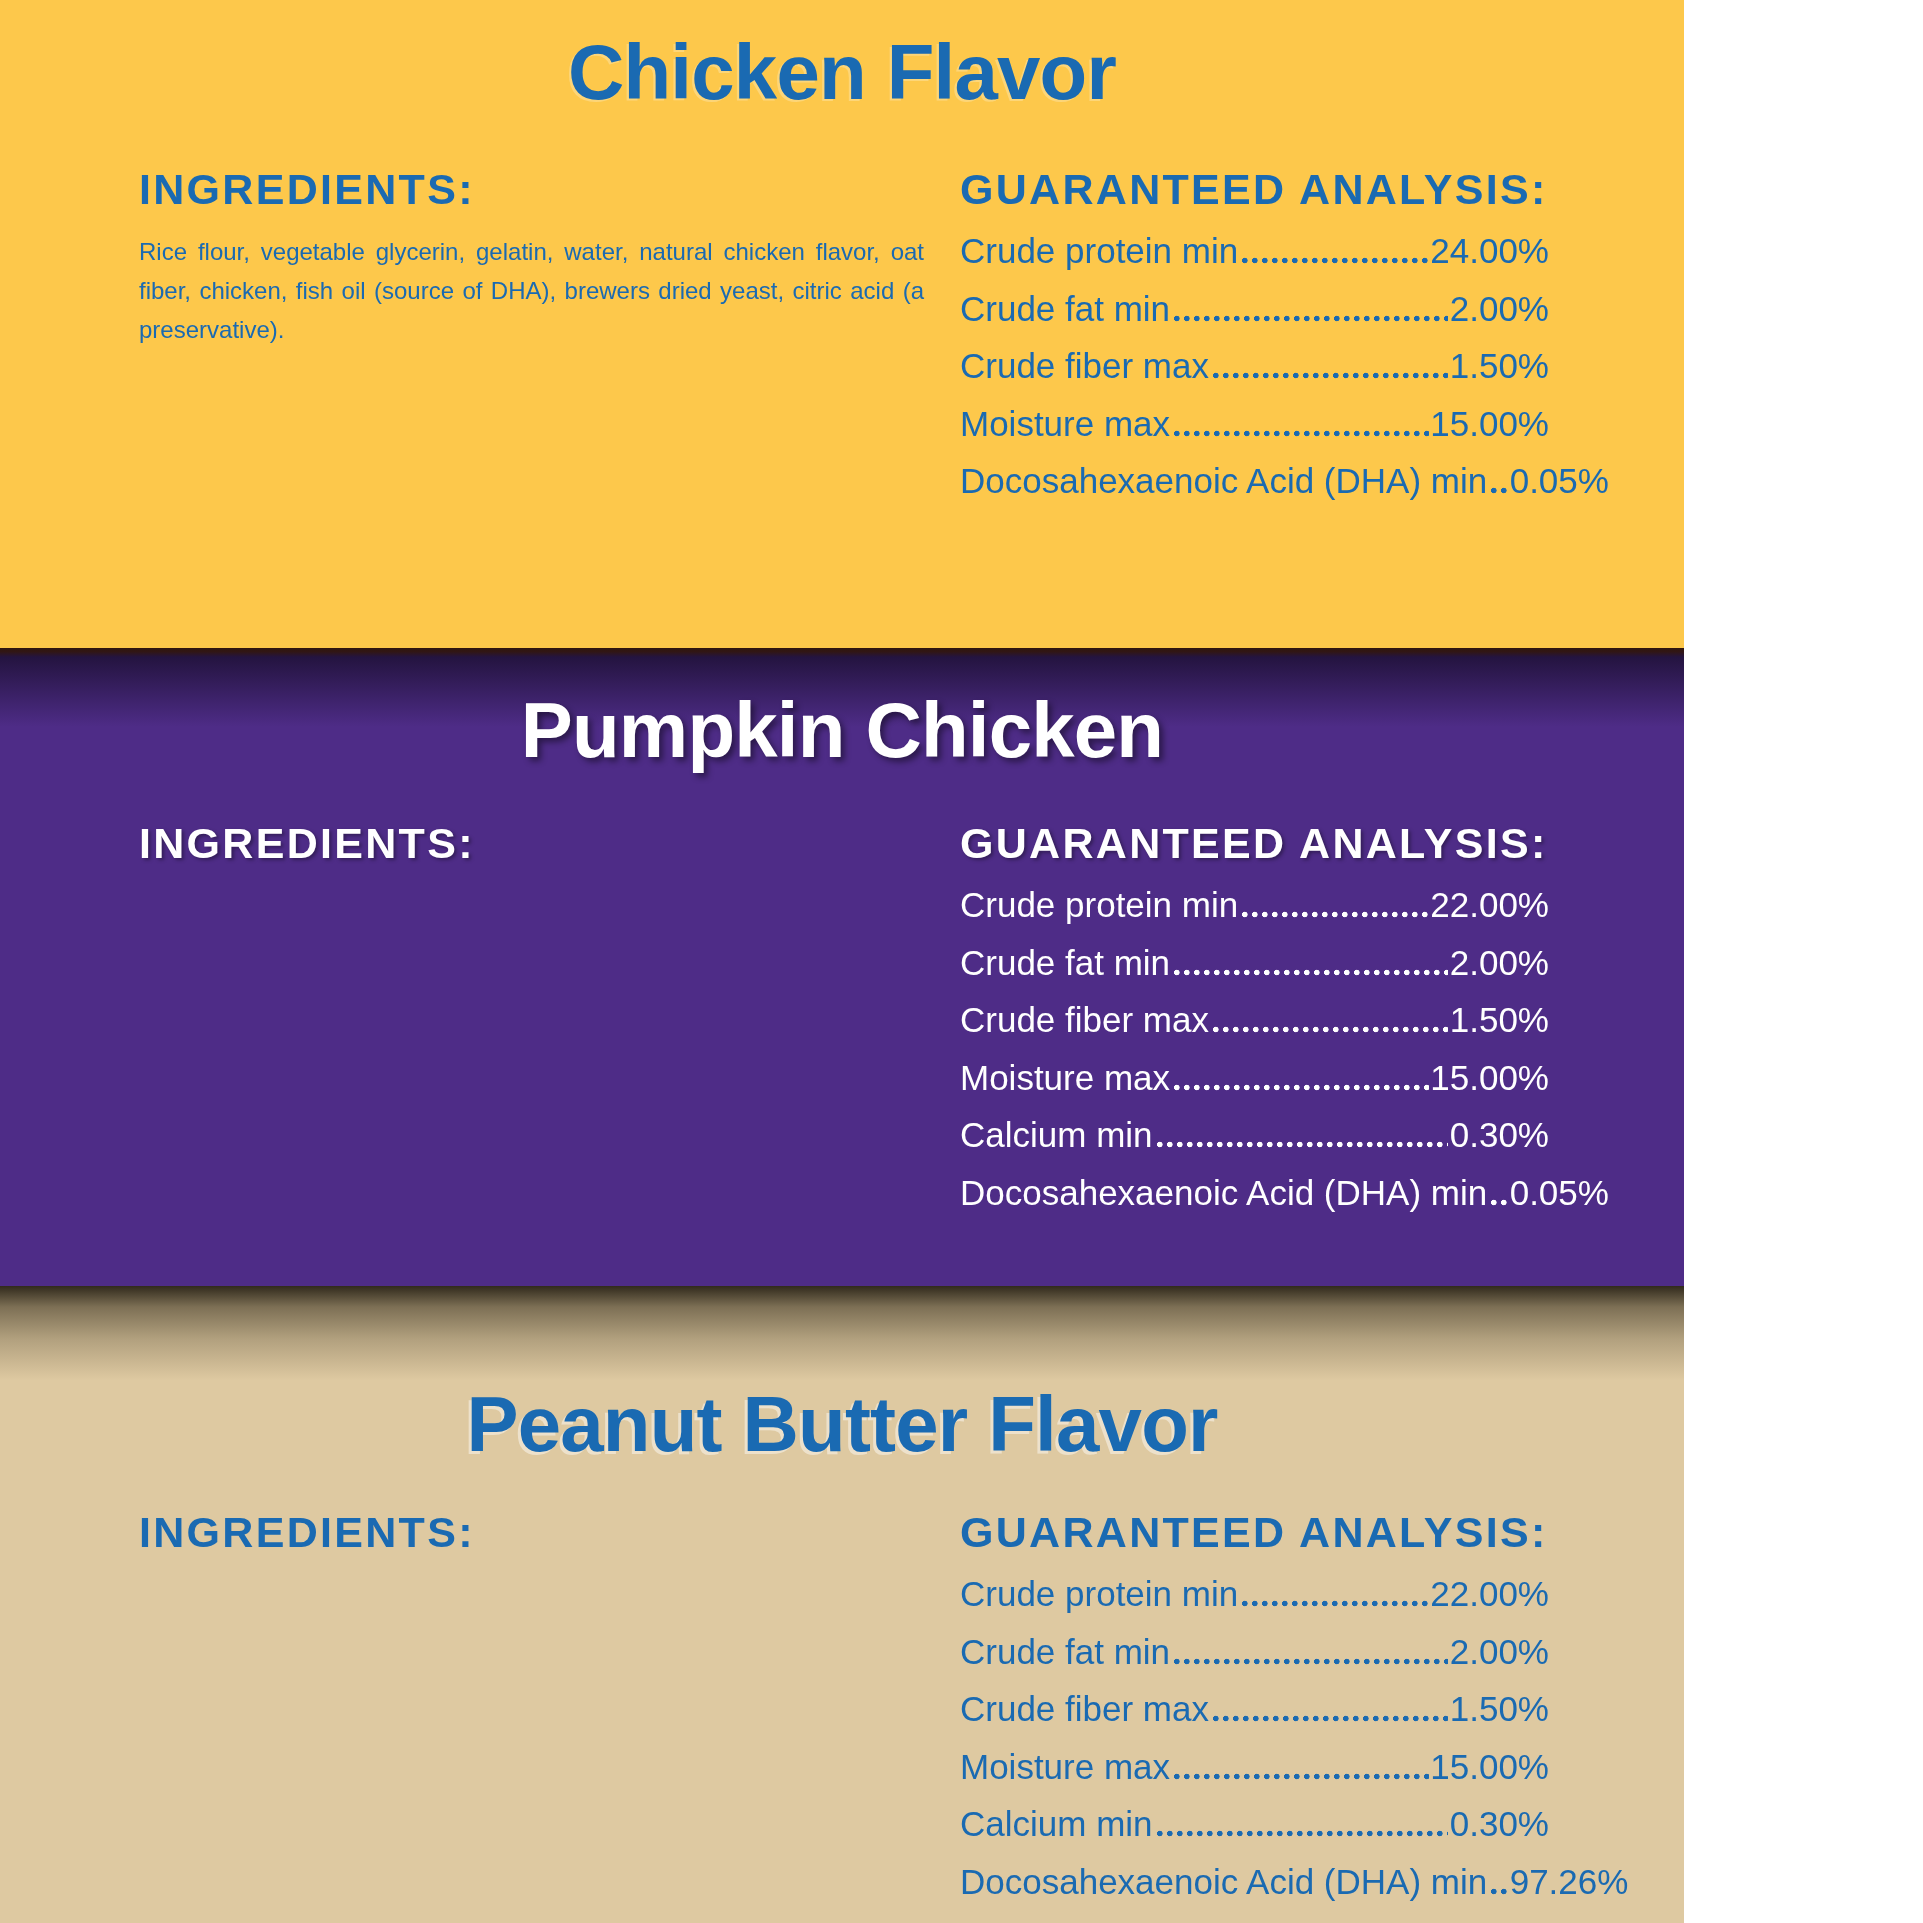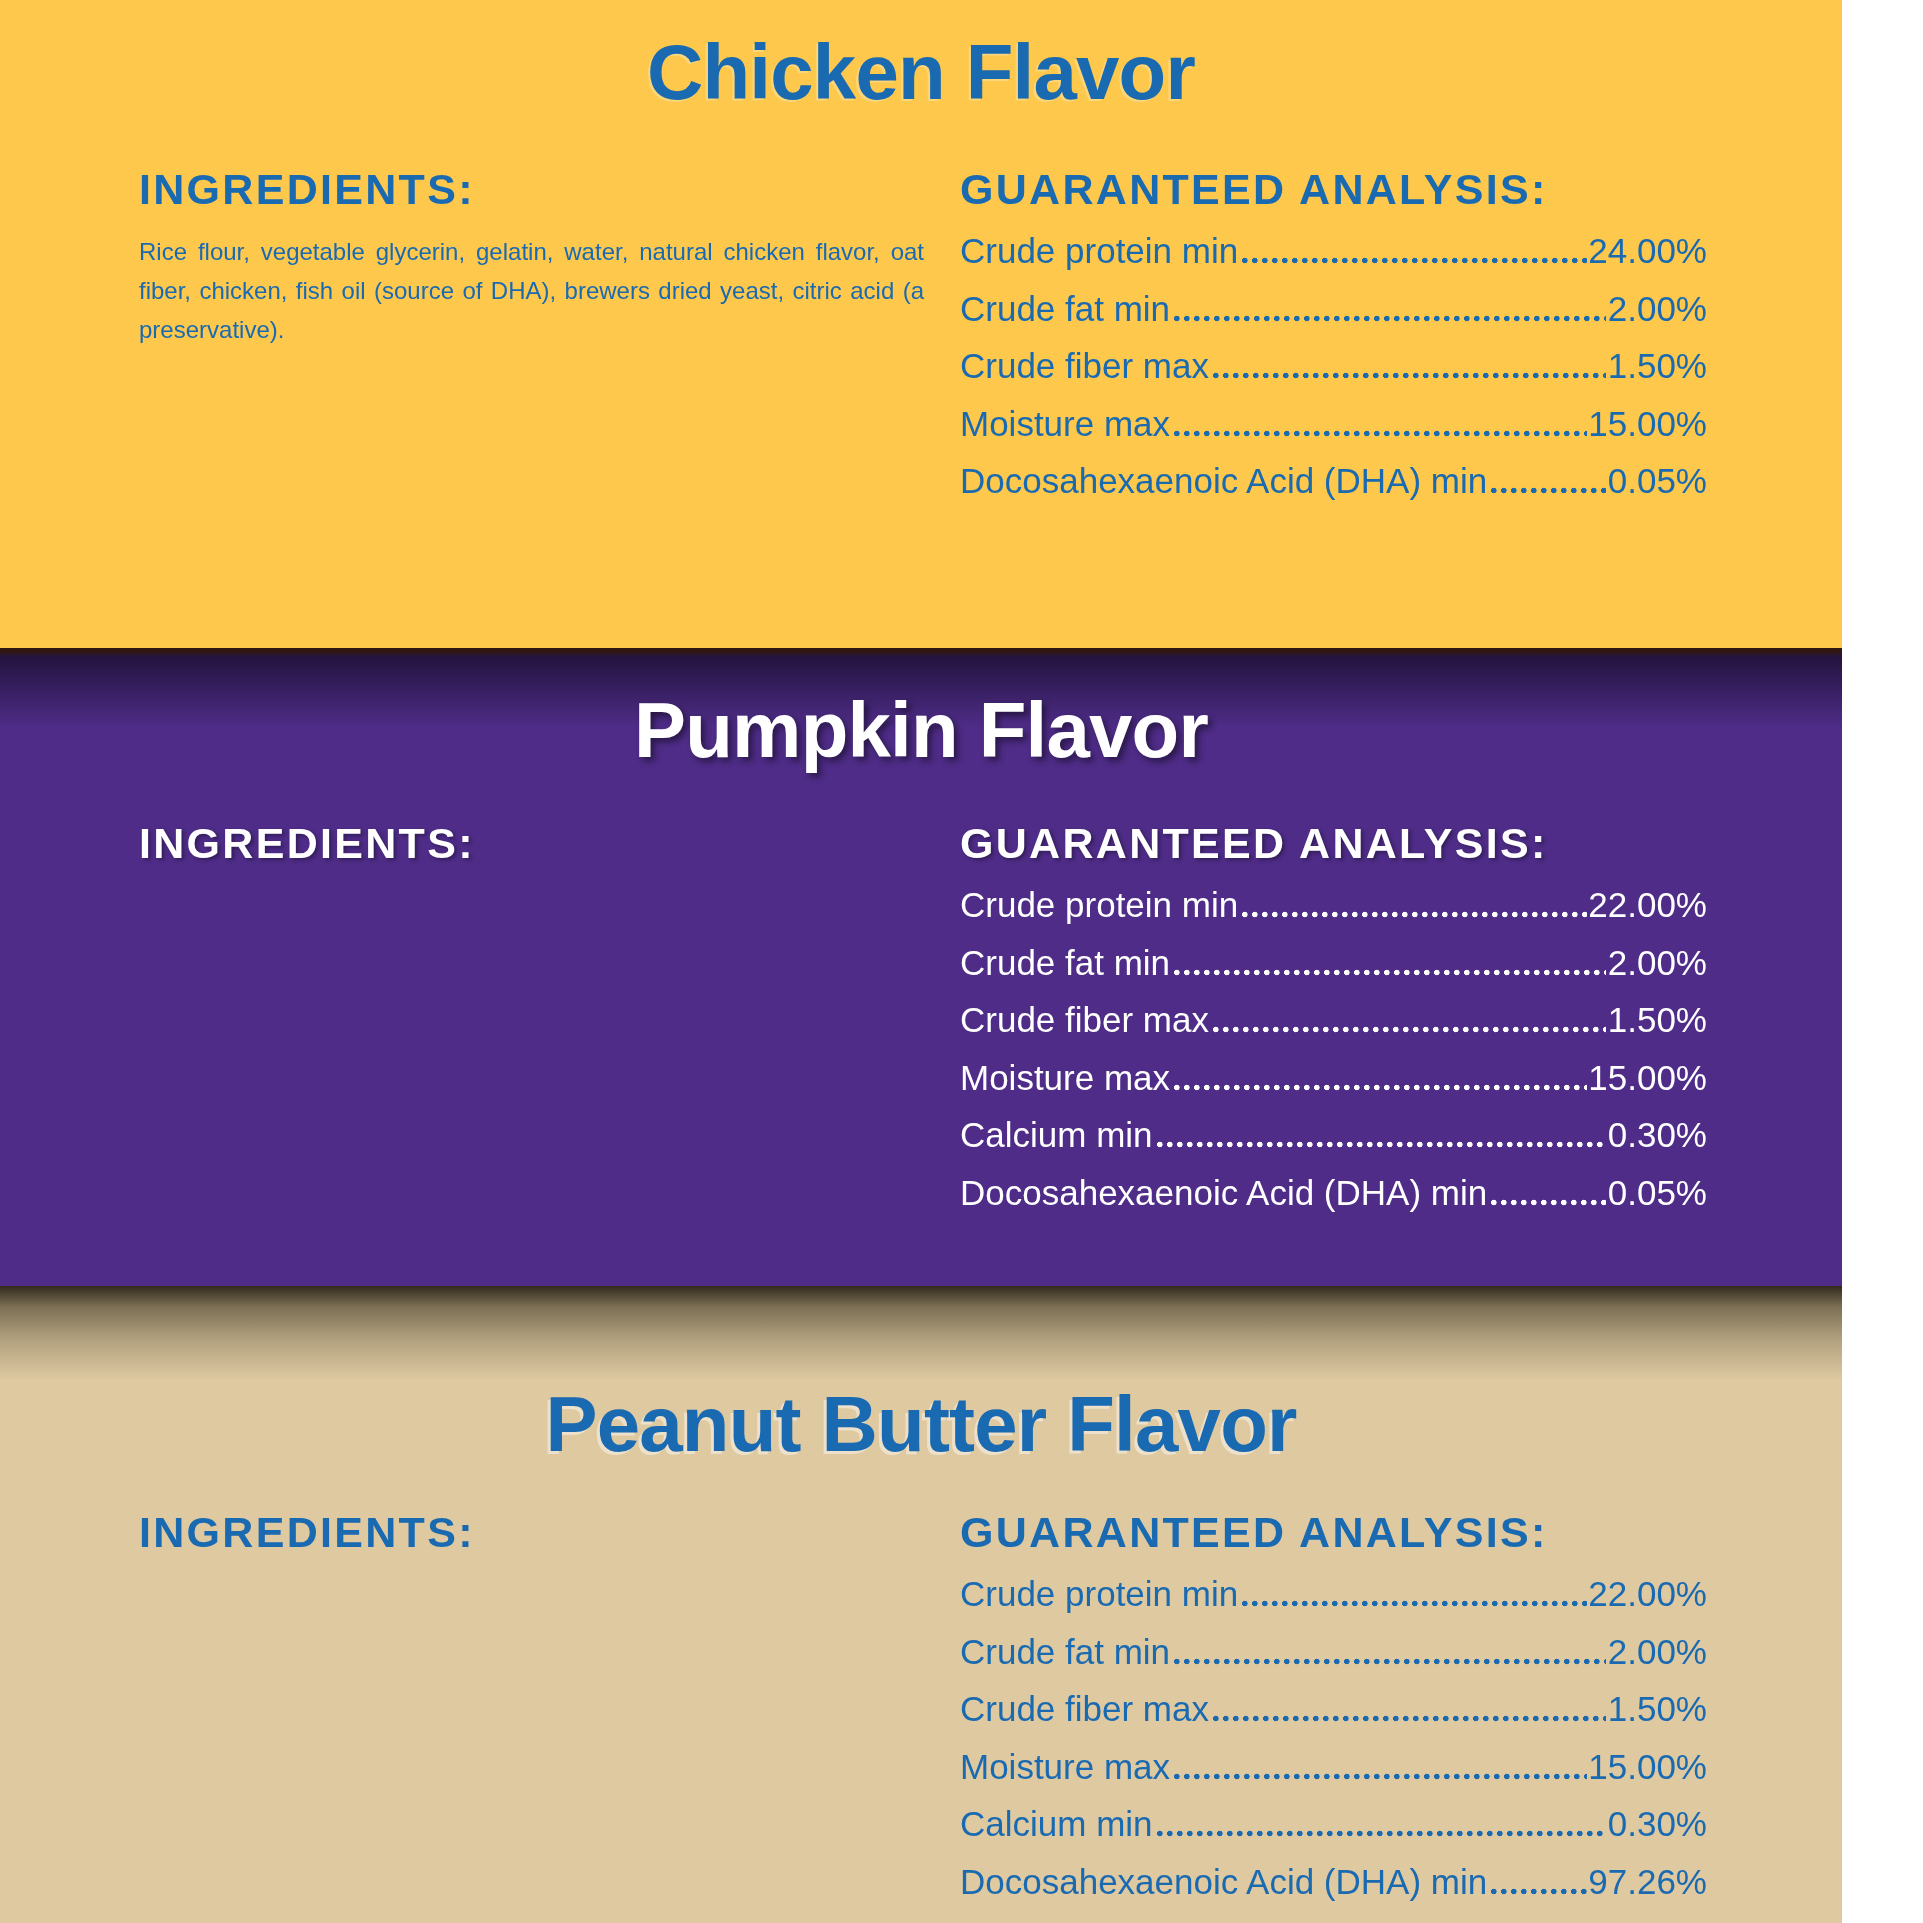--- a/index.html
+++ b/index.html
@@ -1,21 +1,21 @@
 <!DOCTYPE html>
 <html style="font-size:12px"><head>
 <meta charset="utf-8">
 <style>
   html,body{margin:0;padding:0;}
   body{
     width:1924px;height:1924px;overflow:hidden;
     font-family:"Liberation Sans", sans-serif;
     -webkit-font-smoothing:antialiased;
   }
-  .panel{position:relative;width:1842px;}
+  .panel{position:relative;width:1684px;}
   .panel .content{position:relative;z-index:1;}
   .p1{height:648px;background:#FDC84B;}
   .p2{height:638px;background:#4E2C87;}
   .p3{height:638px;background:#DEC9A1;}
 
   
   .p2::before{
     content:"";position:absolute;top:0;left:0;right:0;height:83px;z-index:0;
     background:linear-gradient(180deg,
       rgba(46,20,8,0.95) 0px, rgba(46,20,8,0.9) 3.8px,
@@ -112,21 +112,21 @@
           <span class="leader"></span>
           <span class="ga-value">0.05%</span>
         </div>
       </section>
     </div>
   </div>
 </div>
 
 <div class="panel p2">
   <div class="content">
-    <h1 class="title">Pumpkin Flavor</h1>
+    <h1 class="title">Pumpkin Chicken</h1>
     <div class="cols">
       <section class="col-ing">
         <h2 class="heading">INGREDIENTS:</h2>
       </section>
       <section class="col-ga">
         <h2 class="heading">GUARANTEED ANALYSIS:</h2>
         <div class="ga-row">
           <span class="ga-label">Crude protein min</span>
           <span class="leader"></span>
           <span class="ga-value">22.00%</span>

